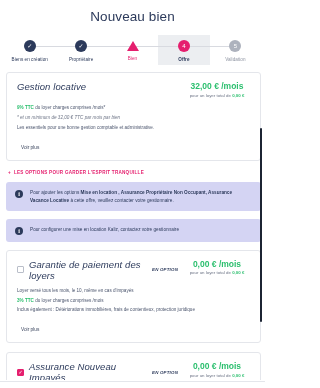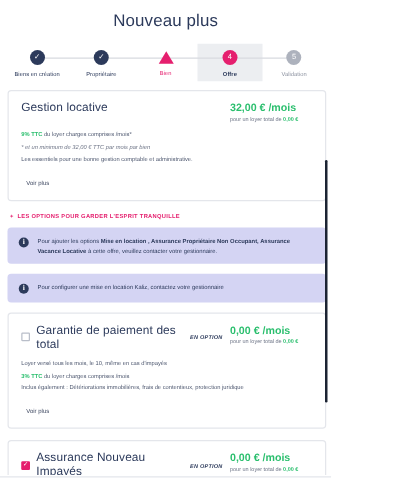--- a/index.html
+++ b/index.html
@@ -104,31 +104,32 @@
     align-items: flex-start;
     justify-content: space-between;
     gap: 6px;
   }
   .card-title-wrap { display: flex; align-items: center; gap: 5px; flex: 1; }
   .card-title {
     font-size: 9.5px;
     font-weight: 400;
     color: #2c3a5b;
     letter-spacing: .1px;
+    font-style: italic;
   }
   .badge-option {
     font-size: 4.4px;
     font-weight: bold;
     font-style: italic;
     color: #2c3a5b;
     letter-spacing: .2px;
     margin-left: 2px;
     white-space: nowrap;
   }
-  .price-block { text-align: left; flex: 0 0 auto; min-width: 66px; }
+  .price-block { text-align: center; flex: 0 0 auto; min-width: 66px; }
   .price-main {
     font-size: 8.5px;
     font-weight: bold;
     color: #2bbf6e;
     white-space: nowrap;
   }
   .price-sub {
     font-size: 4.4px;
     color: #6d7486;
     margin-top: 1.5px;
@@ -234,21 +235,21 @@
   .bottom-rule {
     position: absolute;
     left: 0; right: 0; bottom: 6px;
     height: 1px;
     background: #e4e6eb;
   }
 </style>
 </head>
 <body>
 
-<div class="page-title">Nouveau plus</div>
+<div class="page-title">Nouveau bien</div>
 
 <div class="stepper">
   <div class="step-line" style="left:10%;right:10%;"></div>
 
   <div class="step">
     <div class="step-icon done">✓</div>
     <div class="step-label done">Biens en création</div>
   </div>
 
   <div class="step">
@@ -310,21 +311,21 @@
 
   <div class="banner">
     <div class="banner-icon">i</div>
     <div class="banner-text">Pour configurer une mise en location Kaliz, contactez votre gestionnaire</div>
   </div>
 
   <div class="card">
     <div class="card-head">
       <div class="card-title-wrap">
         <div class="cbox"></div>
-        <span class="card-title">Garantie de paiement des total</span>
+        <span class="card-title">Garantie de paiement des loyers</span>
         <span class="badge-option">EN OPTION</span>
       </div>
       <div class="price-block">
         <div class="price-main">0,00 € /mois</div>
         <div class="price-sub">
           <span>pour un loyer total de </span><b>0,00 €</b>
         </div>
       </div>
     </div>
     <div class="card-body">

